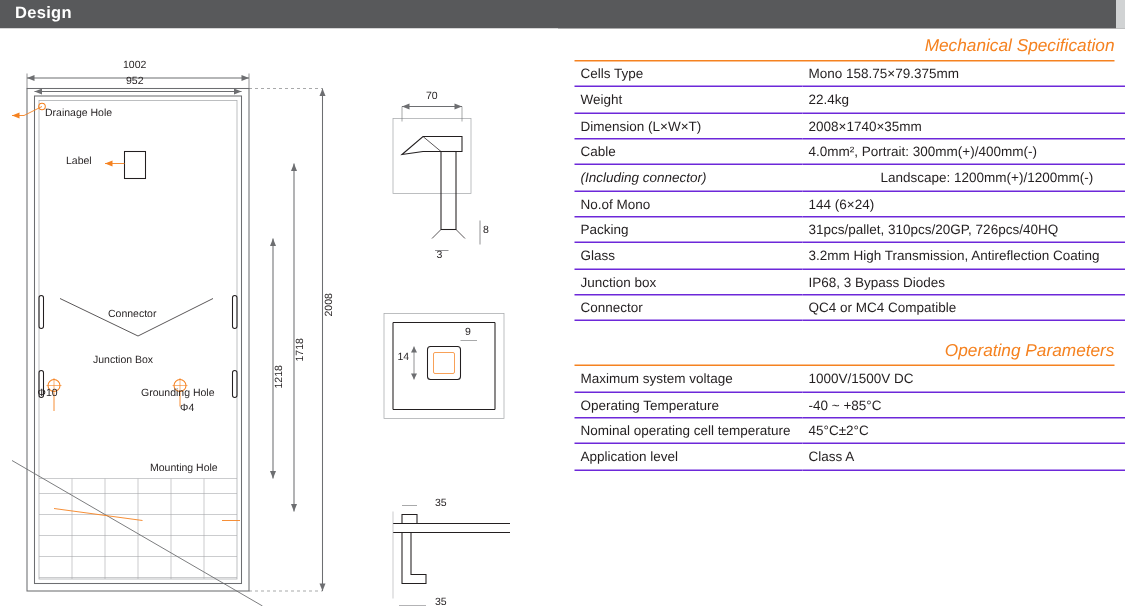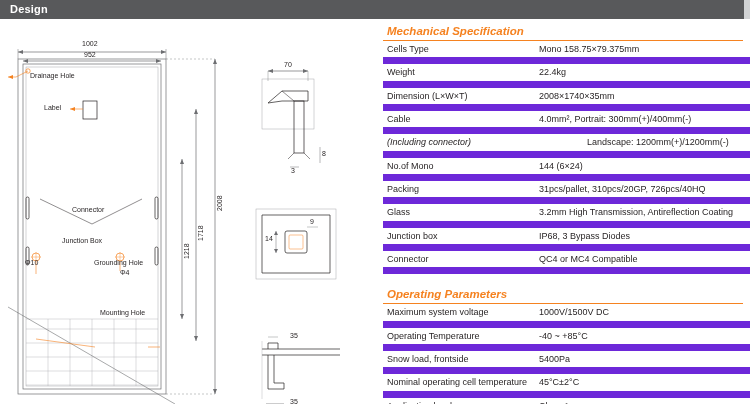--- a/index.html
+++ b/index.html
@@ -55,37 +55,38 @@
   }
 
   
   .specs {
     position: absolute;
     left: 383px; top: 25px;
     width: 360px;
   }
   .sec-title {
     font-style: italic;
-    font-weight: bold;
+    font-weight: normal;
     font-size: 11.5px;
     color: #f58220;
     margin: 0 0 3px 4px;
+    text-align: right;
   }
   .rule-top {
     border-top: 1px solid #f58220;
     height: 0;
     margin-bottom: 0;
   }
   table.spec {
     border-collapse: collapse;
     width: 360px;
     table-layout: fixed;
   }
   table.spec td {
-    border-bottom: 7px solid #6d28d9;
+    border-bottom: 1px solid #6d28d9;
     padding: 3px 0 3px 4px;
     font-size: 9px;
     color: #231f20;
     vertical-align: middle;
     line-height: 1.15;
   }
   table.spec td.k { width: 148px; }
   table.spec td.v { width: 212px; }
   td.k.ital { font-style: italic; }
   td.v.indent { padding-left: 52px; }
@@ -305,24 +306,20 @@
     <tbody>
       <tr>
         <td class="k">Maximum system voltage</td>
         <td class="v">1000V/1500V DC</td>
       </tr>
       <tr>
         <td class="k">Operating Temperature</td>
         <td class="v">-40 ~ +85°C</td>
       </tr>
       <tr>
-        <td class="k">Snow load, frontside</td>
-        <td class="v">5400Pa</td>
-      </tr>
-      <tr>
         <td class="k">Nominal operating cell temperature</td>
         <td class="v">45°C±2°C</td>
       </tr>
       <tr>
         <td class="k">Application level</td>
         <td class="v">Class A</td>
       </tr>
     </tbody>
   </table>
 </div>

